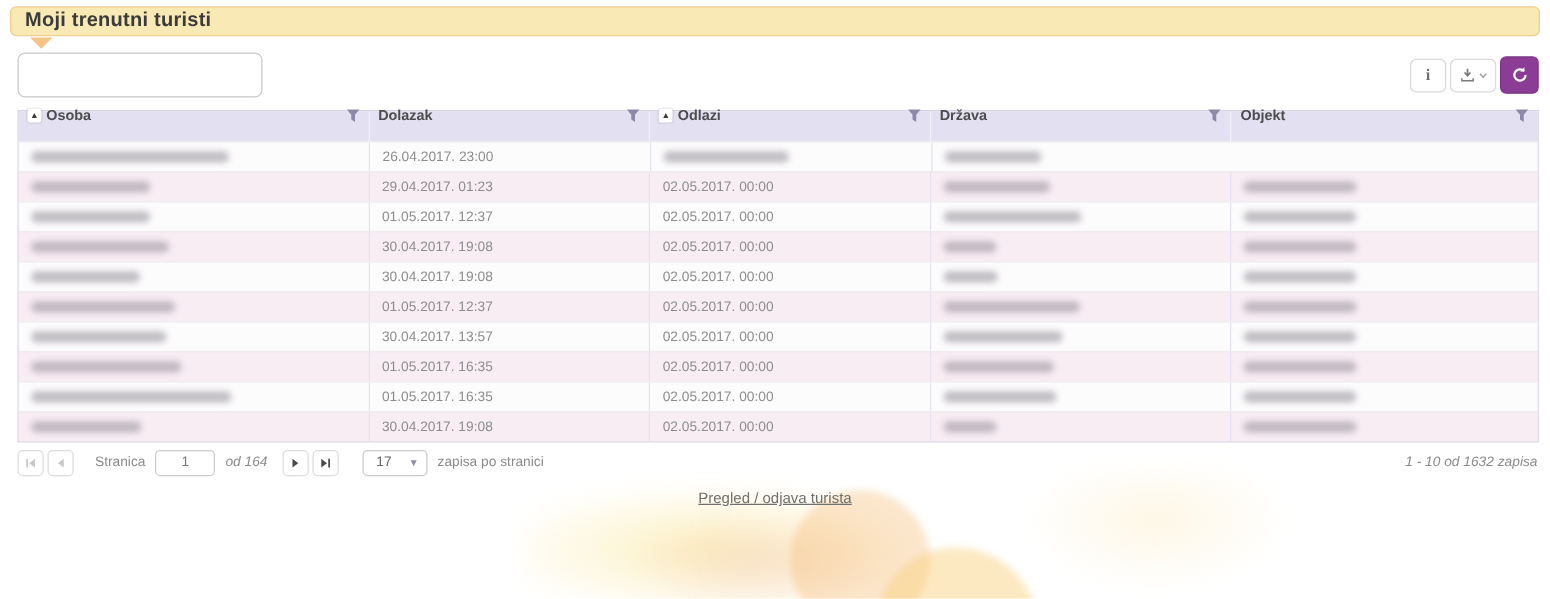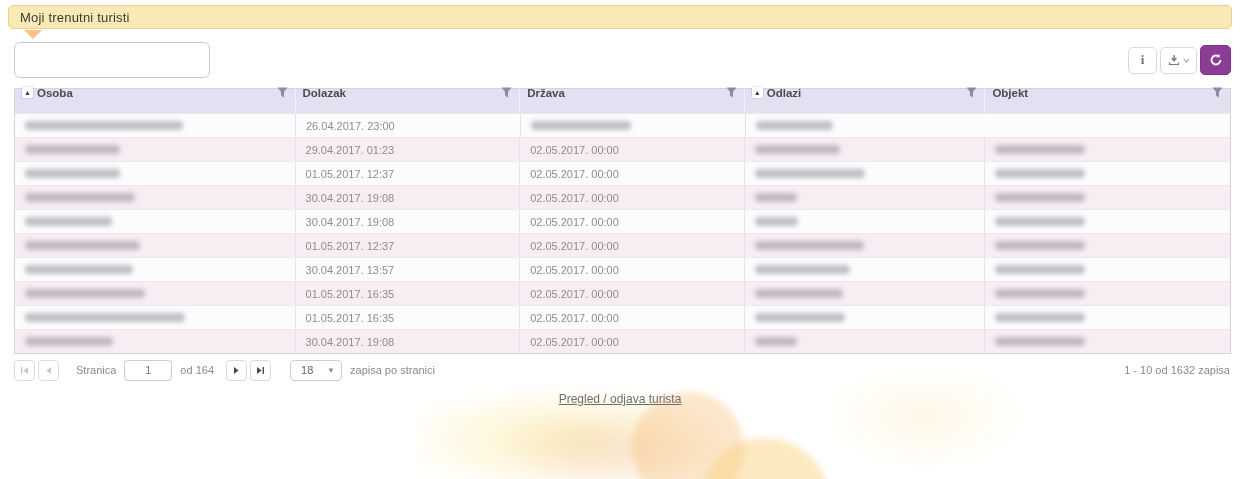--- a/index.html
+++ b/index.html
@@ -20,21 +20,21 @@
   .deco-streak { left:820px; top:380px; width:210px; height:90px;  background:radial-gradient(ellipse at 50% 40%, rgba(252,238,200,.5), rgba(252,238,200,0) 70%); filter:blur(10px); }
 
   .content { position:relative; z-index:1; }
 
   
   .topbar {
     position:absolute; left:8px; right:8px; top:5px; height:24px;
     background:#f9e9b5; border:1px solid #f1cd8f; border-radius:5px;
     display:flex; align-items:center; padding-left:11px;
   }
-  .topbar .tab-label { font-size:13px; font-weight:normal; color:#3b3b3b; letter-spacing:.2px; }
+  .topbar .tab-label { font-size:16px; font-weight:bold; color:#3b3b3b; letter-spacing:.2px; }
   .tab-pointer {
     position:absolute; left:24px; top:30px;
     width:0; height:0;
     border-left:9px solid transparent; border-right:9px solid transparent;
     border-top:9px solid #f6c488;
   }
 
   
   .toolbar { position:absolute; left:14px; right:9px; top:42px; height:36px; display:flex; align-items:center; justify-content:space-between; }
   .search-input {
@@ -89,28 +89,28 @@
   .pg-btn {
     width:21px; height:21px; background:#fff; border:1px solid #dcdcdc; border-radius:4px;
     display:flex; align-items:center; justify-content:center; cursor:pointer; margin-right:3px;
   }
   .pg-btn.disabled { cursor:default; }
   .pg-label { margin:0 8px 0 14px; }
   .pg-input {
     width:48px; height:21px; border:1px solid #ccc; border-radius:4px; text-align:center;
     font-family:"Liberation Sans",sans-serif; font-size:11px; color:#777; outline:none;
   }
-  .pg-of { margin:0 12px 0 8px; white-space:nowrap; }
+  .pg-of { margin:0 12px 0 8px; white-space:nowrap;font-style:italic; }
   .pg-select {
     margin-left:16px; width:52px; height:21px; border:1px solid #ccc; border-radius:4px; background:#fff;
     display:flex; align-items:center; justify-content:space-between; padding:0 6px 0 10px; cursor:pointer; color:#666;
   }
   .pg-select .caret { font-size:8px; color:#8f88a8; }
   .pg-perpage { margin-left:8px; }
-  .pg-range { margin-left:auto; font-size:11px; color:#8a8a8a; }
+  .pg-range { margin-left:auto; font-size:11px; color:#8a8a8a;font-style:italic; }
 
   
   .link-row { position:absolute; left:0; right:0; top:389px; text-align:center; }
   .review-link { font-size:12px; color:#6f6f6f; text-decoration:underline; cursor:pointer; }
 </style>
 </head>
 <body>
 
 <div class="page">
 
@@ -168,32 +168,32 @@
 
       <span class="th-label">Dolazak</span>
     </span>
     <svg class="filter-ic" width="11" height="11" viewBox="0 0 11 11">
       <path d="M0.5 0.5 h10 L7 4.8 v5.7 L4 8.5 V4.8 Z" fill="#8f88a8"></path>
     </svg>
   </div>
 
   <div class="th">
     <span class="th-left">
-
-      <span class="th-label">Država</span>
-    </span>
-    <svg class="filter-ic" width="11" height="11" viewBox="0 0 11 11">
-      <path d="M0.5 0.5 h10 L7 4.8 v5.7 L4 8.5 V4.8 Z" fill="#8f88a8"></path>
-    </svg>
-  </div>
-
-  <div class="th">
-    <span class="th-left">
       <span class="sort-box">▲</span>
       <span class="th-label">Odlazi</span>
+    </span>
+    <svg class="filter-ic" width="11" height="11" viewBox="0 0 11 11">
+      <path d="M0.5 0.5 h10 L7 4.8 v5.7 L4 8.5 V4.8 Z" fill="#8f88a8"></path>
+    </svg>
+  </div>
+
+  <div class="th">
+    <span class="th-left">
+
+      <span class="th-label">Država</span>
     </span>
     <svg class="filter-ic" width="11" height="11" viewBox="0 0 11 11">
       <path d="M0.5 0.5 h10 L7 4.8 v5.7 L4 8.5 V4.8 Z" fill="#8f88a8"></path>
     </svg>
   </div>
 
   <div class="th">
     <span class="th-left">
 
       <span class="th-label">Objekt</span>
@@ -365,21 +365,21 @@
           <path d="M2 1 L6.6 4.5 L2 8 Z" fill="#4a4a4a"></path>
         </svg>
       </button>
       <button class="pg-btn">
         <svg width="9" height="9" viewBox="0 0 9 9">
           <path d="M1 1 L5.6 4.5 L1 8 Z" fill="#4a4a4a"></path>
           <rect x="6.6" y="1" width="1.4" height="7" fill="#4a4a4a"></rect>
         </svg>
       </button>
       <div class="pg-select">
-        <span>18</span>
+        <span>17</span>
         <span class="caret">▼</span>
       </div>
       <span class="pg-perpage">zapisa po stranici</span>
       <span class="pg-range">1 - 10 od 1632 zapisa</span>
     </div>
 
     <div class="link-row">
       <a class="review-link">Pregled / odjava turista</a>
     </div>
 

